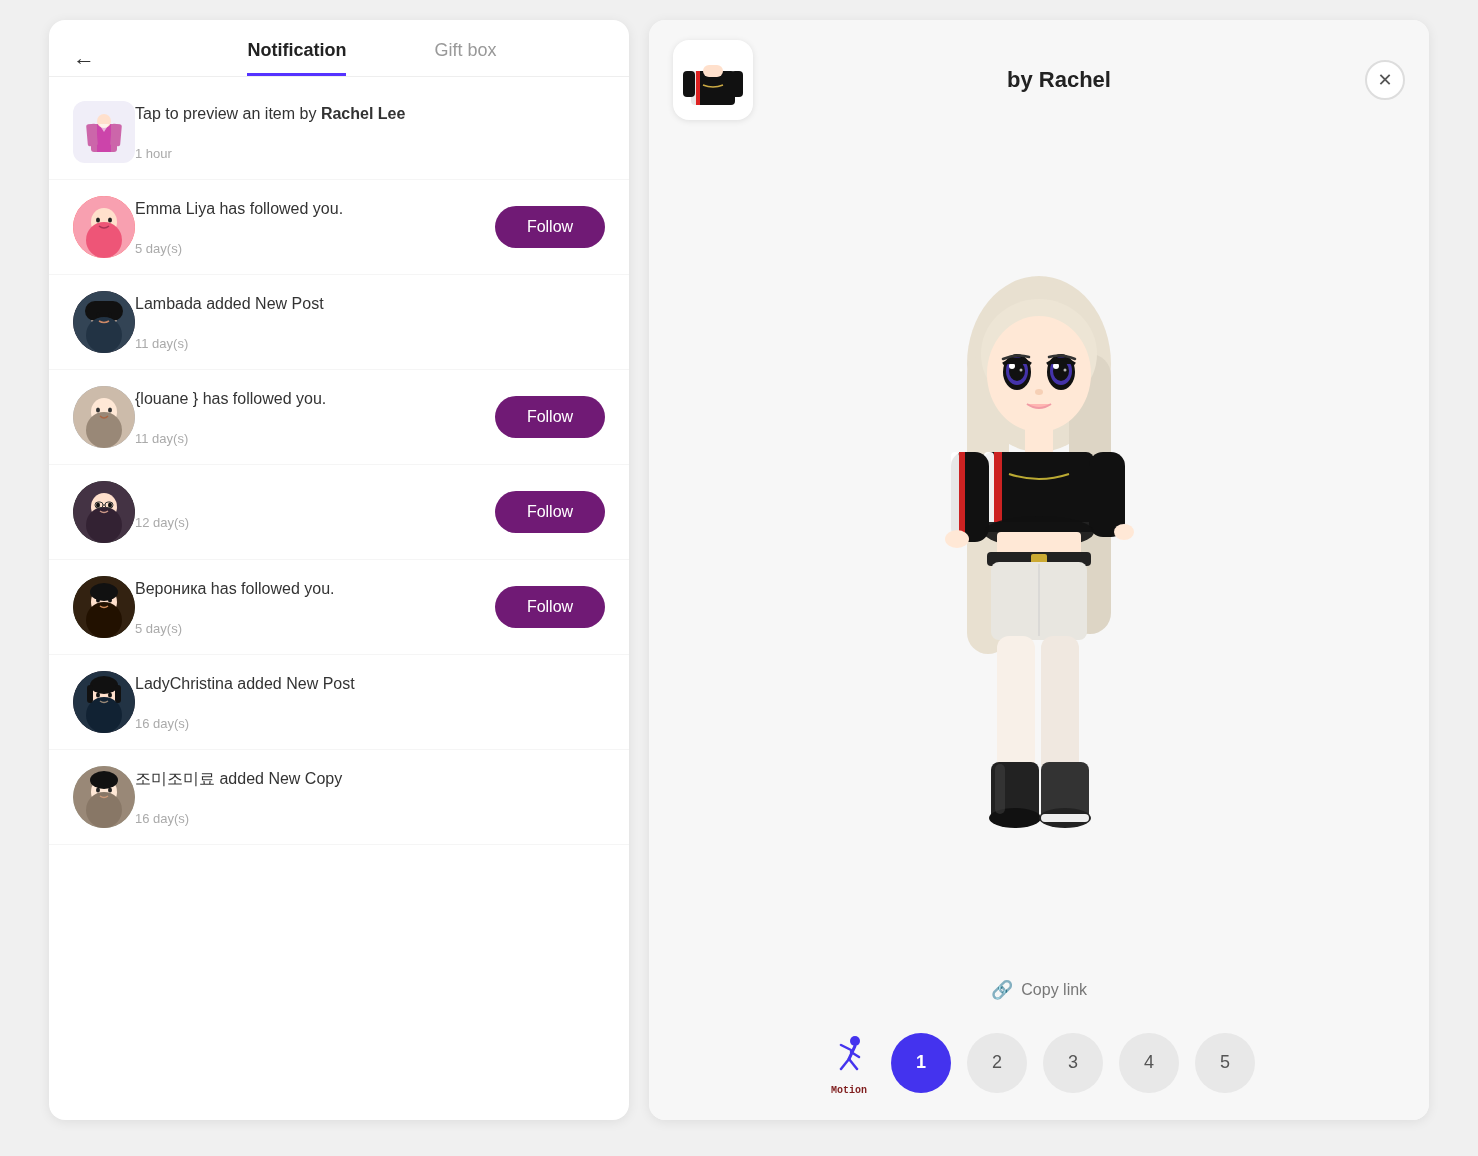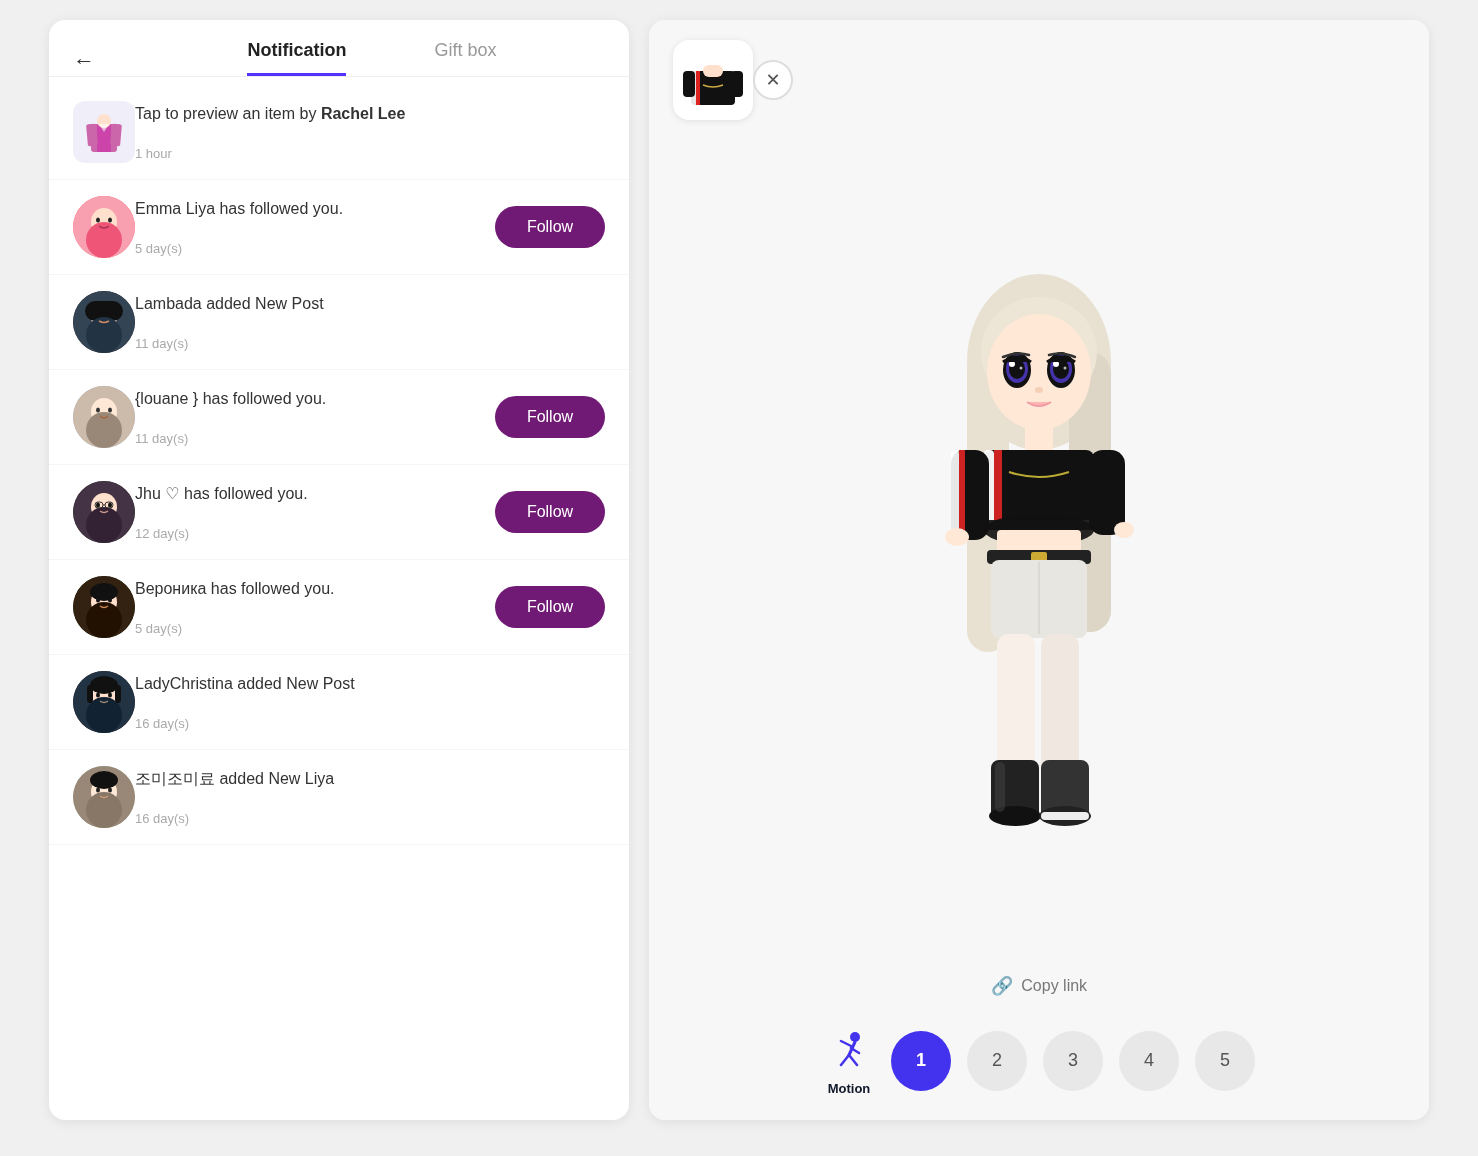--- a/index.html
+++ b/index.html
@@ -237,23 +237,24 @@
 
     .motion-icon {
       width: 52px;
       height: 52px;
       display: flex;
       align-items: center;
       justify-content: center;
     }
 
     .motion-label {
-      font-size: 13px;
+      font-size: 10px;
       font-weight: 600;
-      color: #0f172a;
+      color: #7f1d1d;
+      font-family: Liberation Mono, monospace;
     }
 
     .num-btn {
       width: 60px;
       height: 60px;
       border-radius: 50%;
       border: none;
       background: #e8e8e8;
       font-size: 18px;
       color: #555;
@@ -369,21 +370,20 @@
           <ellipse cx="25" cy="24" rx="2" ry="2.5" fill="#111"></ellipse>
           <ellipse cx="37" cy="24" rx="2" ry="2.5" fill="#111"></ellipse>
           <path d="M27 30 Q31 33 35 30" stroke="#cc9988" stroke-width="1.5" fill="none"></path>
 
           <rect x="22" y="21" width="8" height="6" rx="3" fill="none" stroke="#333" stroke-width="1"></rect>
           <rect x="32" y="21" width="8" height="6" rx="3" fill="none" stroke="#333" stroke-width="1"></rect>
           <line x1="30" y1="24" x2="32" y2="24" stroke="#333" stroke-width="1"></line>
         </svg>
       </div>
       <div class="notif-text">
-        <div class="main-text">Jhu ♡ has followed you.</div>
         <div class="time">12 day(s)</div>
       </div>
       <button class="follow-btn">Follow</button>
     </div>
 
     <div class="notif-item">
       <div class="avatar av-veronika">
         <svg width="62" height="62" viewBox="0 0 62 62">
           <circle cx="31" cy="31" r="31" fill="#332211"></circle>
           <ellipse cx="31" cy="26" rx="13" ry="14" fill="#ffe0cc"></ellipse>
@@ -430,21 +430,21 @@
           <ellipse cx="31" cy="26" rx="13" ry="14" fill="#ffe8d6"></ellipse>
           <ellipse cx="31" cy="44" rx="18" ry="18" fill="#887766"></ellipse>
           <ellipse cx="25" cy="24" rx="2" ry="2.5" fill="#222"></ellipse>
           <ellipse cx="37" cy="24" rx="2" ry="2.5" fill="#222"></ellipse>
           <path d="M27 30 Q31 33 35 30" stroke="#cc9977" stroke-width="1.5" fill="none"></path>
 
           <ellipse cx="31" cy="14" rx="14" ry="9" fill="#111"></ellipse>
         </svg>
       </div>
       <div class="notif-text">
-        <div class="main-text">조미조미료 added New Liya</div>
+        <div class="main-text">조미조미료 added New Copy</div>
         <div class="time">16 day(s)</div>
       </div>
     </div>
 
   </div>
 </div>
 
 <div class="right-panel">
   <div class="right-header">
     <div class="item-thumb">
@@ -457,20 +457,21 @@
         <rect x="13" y="24" width="4" height="34" fill="#dd2222"></rect>
 
         <path d="M20 38 Q30 42 40 38" stroke="#ccaa44" stroke-width="1.5" fill="none"></path>
 
         <rect x="0" y="24" width="12" height="26" rx="4" fill="#111"></rect>
         <rect x="48" y="24" width="12" height="26" rx="4" fill="#111"></rect>
 
         <rect x="20" y="18" width="20" height="12" rx="6" fill="#ffe0cc"></rect>
       </svg>
     </div>
+    <div class="right-title">by Rachel</div>
     <button class="close-btn">✕</button>
   </div>
 
   <div class="avatar-showcase">
     <svg width="320" height="580" viewBox="0 0 320 580">
 
       <ellipse cx="160" cy="100" rx="72" ry="88" fill="#e8e0d0"></ellipse>
 
       <rect x="88" y="90" width="42" height="300" rx="21" fill="#e8e0d0"></rect>
       <rect x="190" y="90" width="42" height="280" rx="21" fill="#ddd5c5"></rect>

